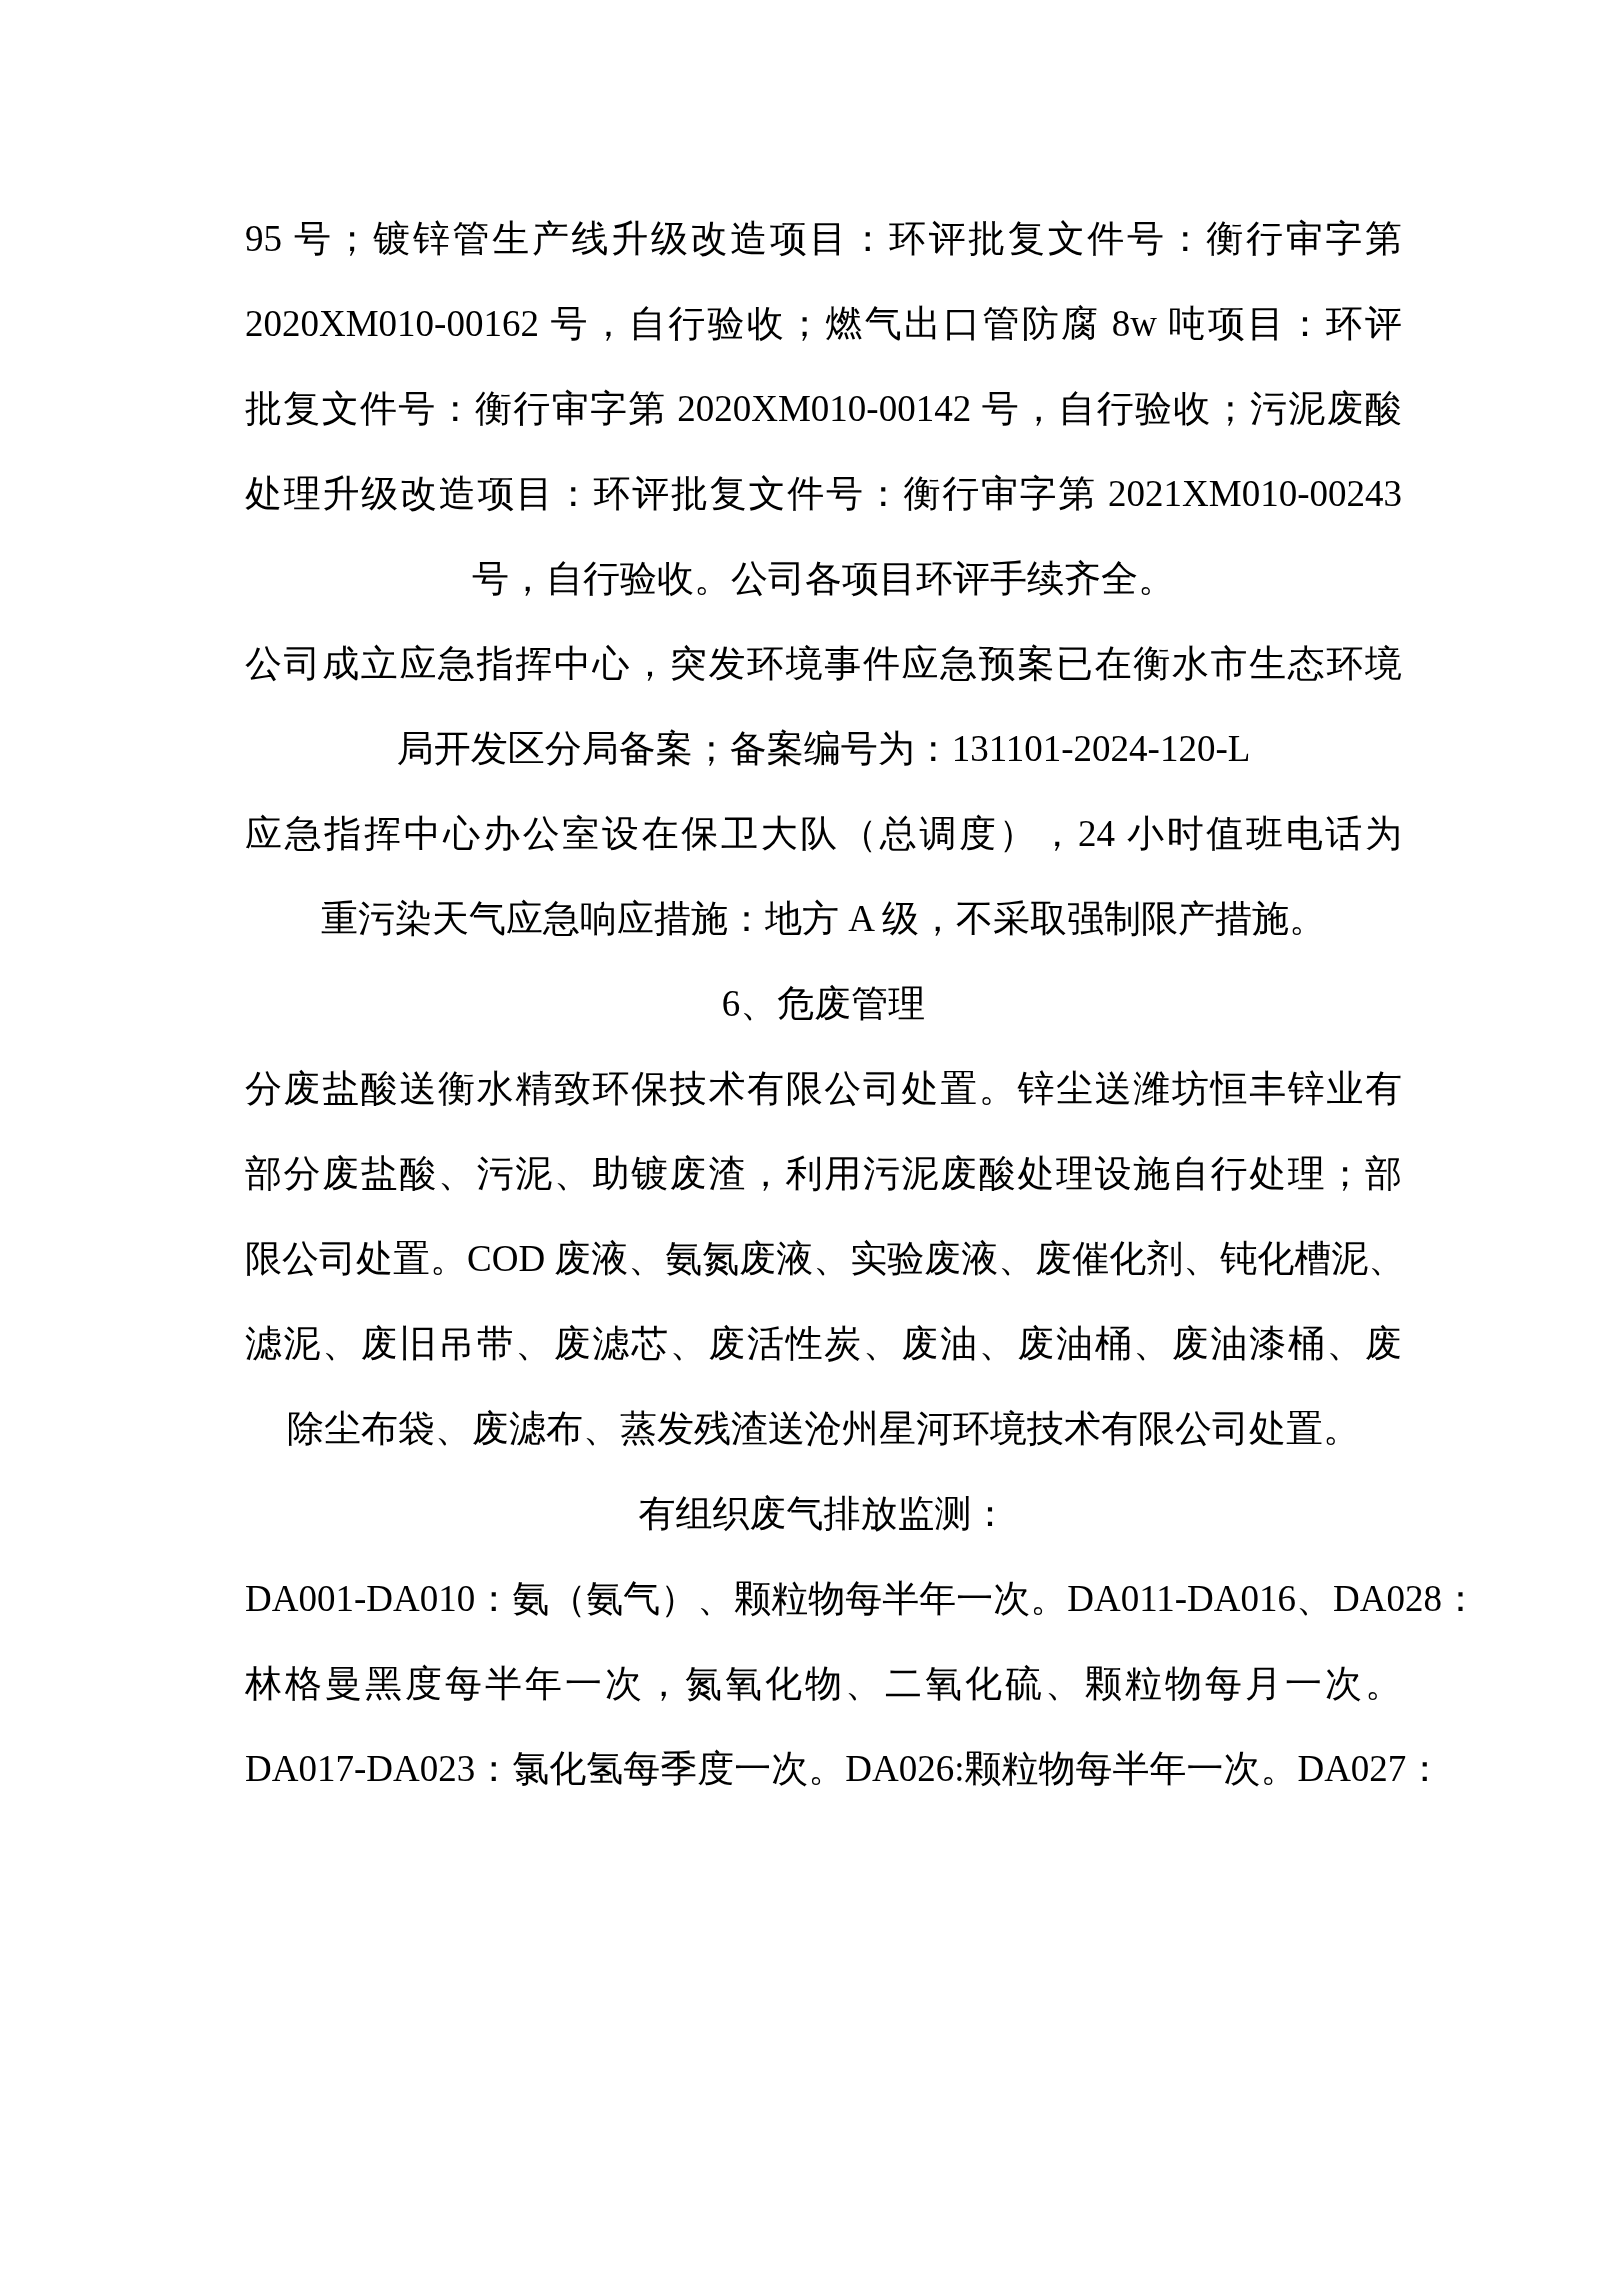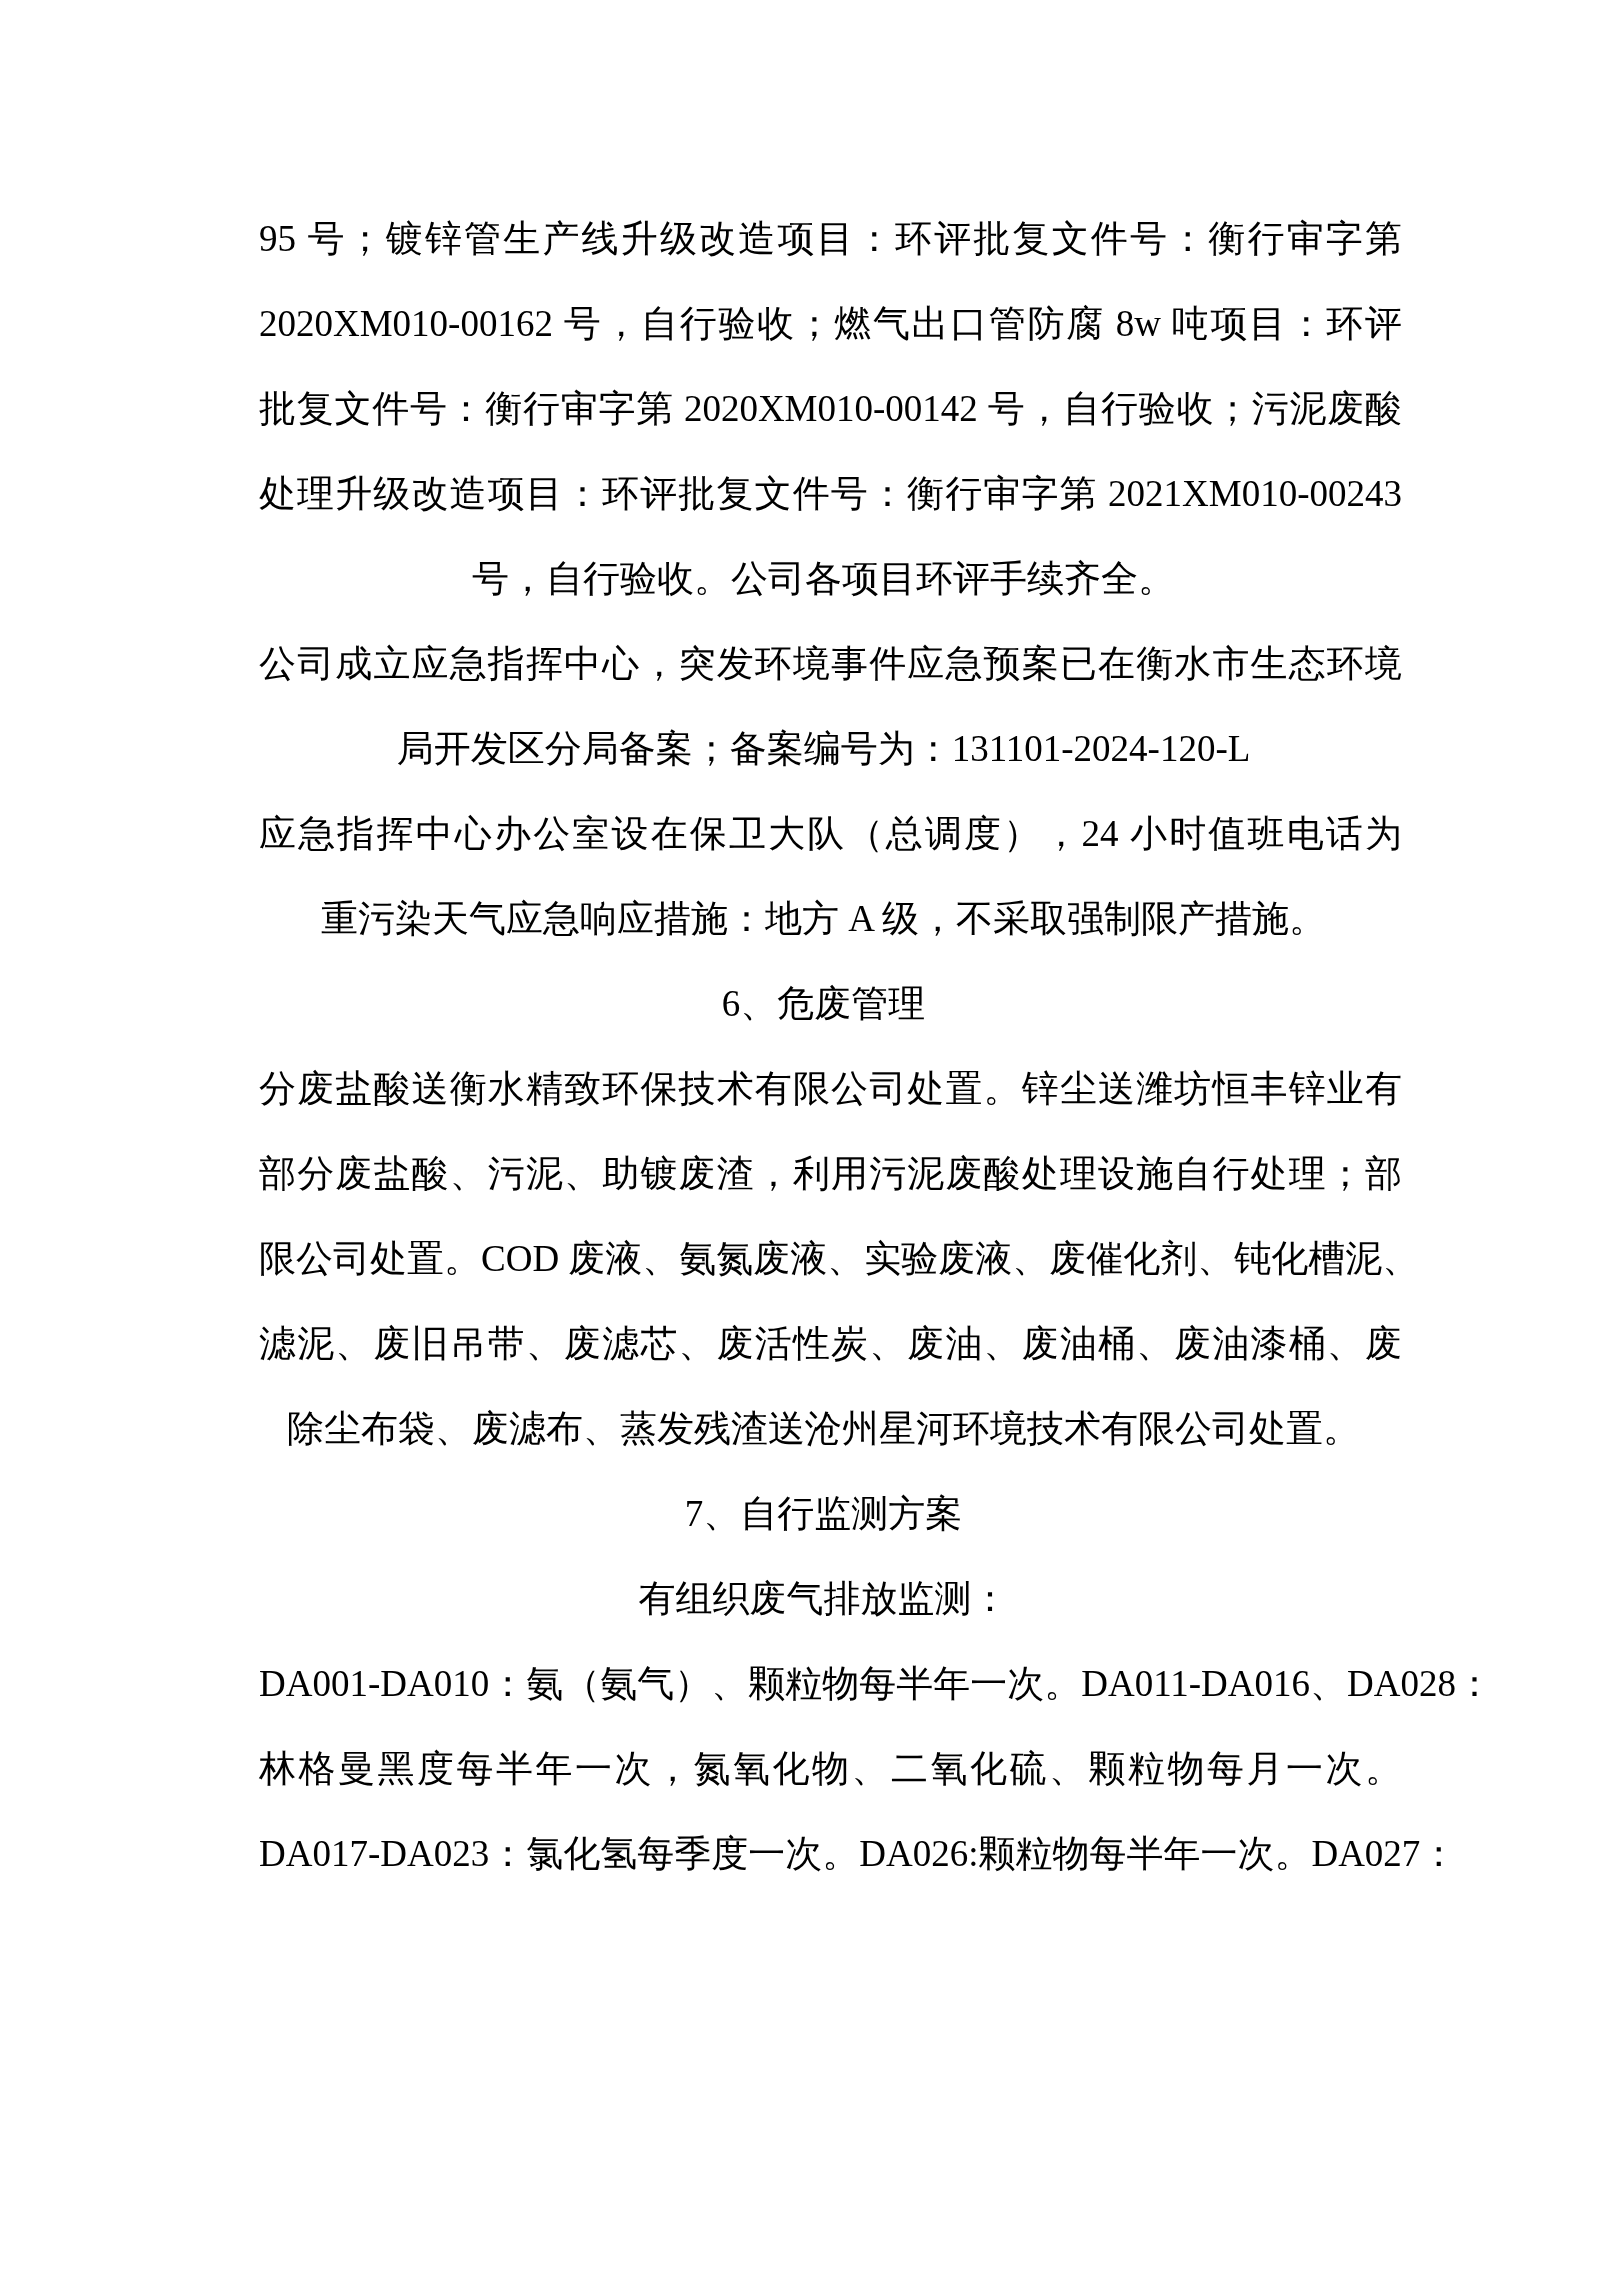--- a/index.html
+++ b/index.html
@@ -26,21 +26,20 @@
     font-size: 37px;
     line-height: 85px;
     height: 85px;
     white-space: nowrap;
     color: #000000;
     text-align: center;
   }
   .j {
     text-align: justify;
     text-align-last: justify;
-    margin-left: 14px;
   }
 </style>
 </head>
 <body>
 
 <div class="page">
   <div class="content">
     <div class="line j">95 号；镀锌管生产线升级改造项目：环评批复文件号：衡行审字第</div>
     <div class="line j">2020XM010-00162 号，自行验收；燃气出口管防腐 8w 吨项目：环评</div>
     <div class="line j">批复文件号：衡行审字第 2020XM010-00142 号，自行验收；污泥废酸</div>
@@ -49,20 +48,19 @@
     <div class="line j">公司成立应急指挥中心，突发环境事件应急预案已在衡水市生态环境</div>
     <div class="line">局开发区分局备案；备案编号为：131101-2024-120-L</div>
     <div class="line j">应急指挥中心办公室设在保卫大队（总调度），24 小时值班电话为</div>
     <div class="line">重污染天气应急响应措施：地方 A 级，不采取强制限产措施。</div>
     <div class="line">6、危废管理</div>
     <div class="line j">分废盐酸送衡水精致环保技术有限公司处置。锌尘送潍坊恒丰锌业有</div>
     <div class="line j">部分废盐酸、污泥、助镀废渣，利用污泥废酸处理设施自行处理；部</div>
     <div class="line j">限公司处置。COD 废液、氨氮废液、实验废液、废催化剂、钝化槽泥、</div>
     <div class="line j">滤泥、废旧吊带、废滤芯、废活性炭、废油、废油桶、废油漆桶、废</div>
     <div class="line">除尘布袋、废滤布、蒸发残渣送沧州星河环境技术有限公司处置。</div>
-    <div class="line">7、自行监测方案</div>
     <div class="line">有组织废气排放监测：</div>
     <div class="line j">DA001-DA010：氨（氨气）、颗粒物每半年一次。DA011-DA016、DA028：</div>
     <div class="line j">林格曼黑度每半年一次，氮氧化物、二氧化硫、颗粒物每月一次。</div>
     <div class="line j">DA017-DA023：氯化氢每季度一次。DA026:颗粒物每半年一次。DA027：</div>
   </div>
 </div>
 
 
 </body></html>

